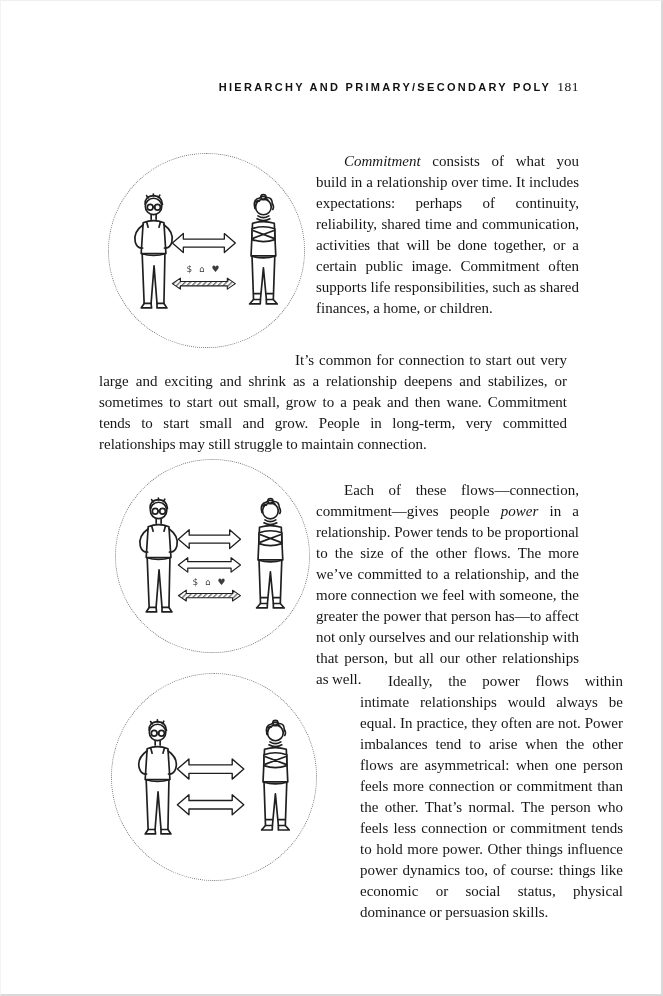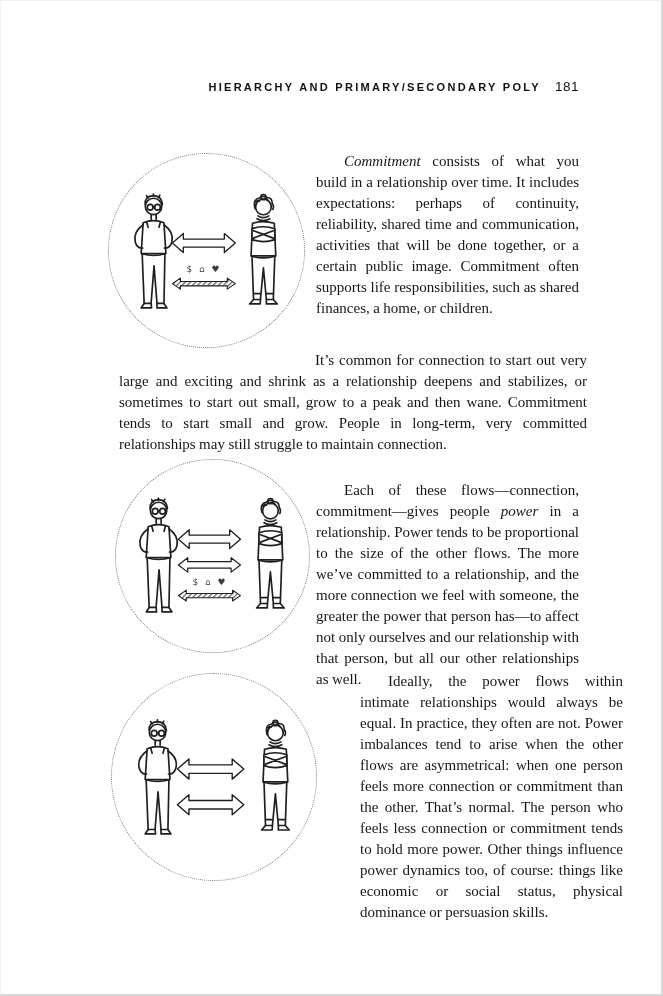--- a/index.html
+++ b/index.html
@@ -27,39 +27,39 @@
     align-items: baseline;
   }
   .running-head .title {
     font-family: "Liberation Sans", sans-serif;
     font-weight: bold;
     font-size: 11px;
     letter-spacing: 2.3px;
     color: #111;
   }
   .running-head .folio {
-    font-family: Liberation Sans, sans-serif;
+    font-family: Liberation Serif, serif;
     font-size: 13.5px;
-    margin-left: 14px;
+    margin-left: 6px;
     letter-spacing: 0.5px;
     color: #111;
   }
   .body-text {
     position: absolute;
     font-size: 15px;
     line-height: 21px;
     text-align: justify;
     word-spacing: -0.3px;
     hyphens: auto;
     -webkit-hyphens: auto;
     margin: 0;
   }
   .col-right { left: 315px; width: 263px; text-indent: 28px; }
   #para1 { top: 150px; }
-  #para2 { top: 349px; left: 118px; width: 468px; text-indent: 196px; }
+  #para2 { top: 349px; left: 98px; width: 468px; text-indent: 196px; }
   #para3 { top: 479px; }
   #para4 { top: 670px; margin-left: 44px; }
   .body-text em { font-style: italic; }
   .fig-circle {
     position: absolute;
     border: 1.6px dotted #7a7a7a;
     border-radius: 50%;
     box-sizing: border-box;
     background: #fff;
   }

